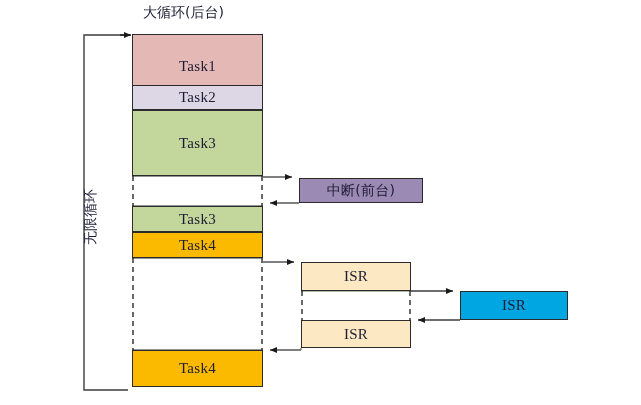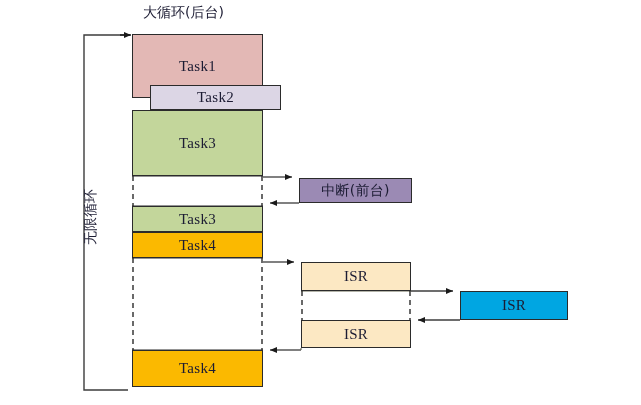--- a/index.html
+++ b/index.html
@@ -104,41 +104,41 @@
     <g>
       <path d="M301,350 L270,350" fill="none" stroke="#3c3c3c" stroke-width="1.3" marker-end="url(#ah)"></path>
       <line x1="301" y1="348" x2="301" y2="350" stroke="#6b6b55" stroke-width="1.2"></line>
     </g>
   </svg>
 
   <div class="node task-box" style="left:132px;top:34px;width:131px;height:64px;background:#e3b8b5;">
     <span>Task1</span>
   </div>
 
-  <div class="node task-box" style="left:132px;top:85px;width:131px;height:25px;background:#dcd6e5;margin-left:18px;">
+  <div class="node task-box" style="left:132px;top:85px;width:131px;height:25px;background:#dcd6e5;">
     <span>Task2</span>
   </div>
 
   <div class="node task-box" style="left:132px;top:110px;width:131px;height:66px;background:#c3d69b;">
     <span>Task3</span>
   </div>
 
   <div class="node task-box" style="left:132px;top:206px;width:131px;height:26px;background:#c3d69b;">
     <span>Task3</span>
   </div>
 
   <div class="node task-box" style="left:132px;top:232px;width:131px;height:26px;background:#fbb900;">
     <span>Task4</span>
   </div>
 
   <div class="node task-box" style="left:132px;top:350px;width:131px;height:37px;background:#fbb900;">
     <span>Task4</span>
   </div>
 
-  <div class="node task-box cn" style="left:299px;top:178px;width:113px;height:25px;background:#9b8ab4;">
+  <div class="node task-box cn" style="left:299px;top:178px;width:124px;height:25px;background:#9b8ab4;">
     <span>中断(前台)</span>
   </div>
 
   <div class="node task-box" style="left:301px;top:262px;width:110px;height:29px;background:#fce8c3;">
     <span>ISR</span>
   </div>
 
   <div class="node task-box" style="left:301px;top:320px;width:110px;height:28px;background:#fce8c3;">
     <span>ISR</span>
   </div>

